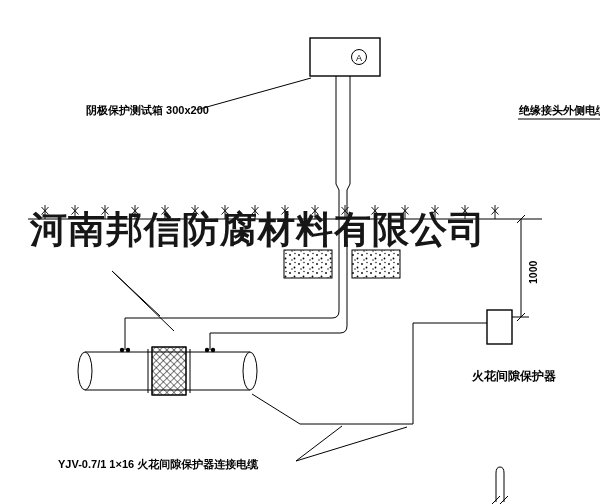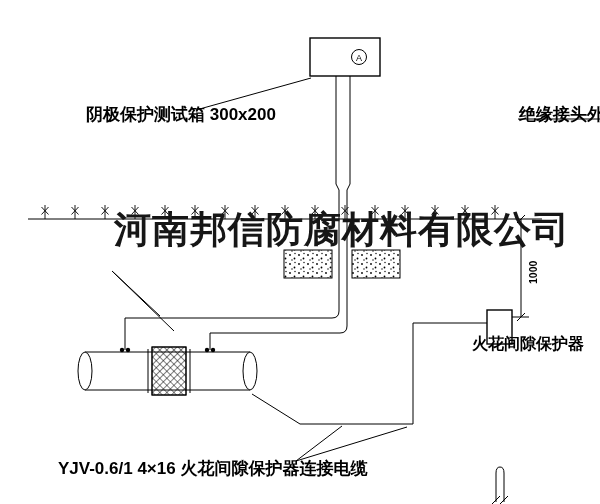--- a/index.html
+++ b/index.html
@@ -1,20 +1,20 @@
 <!DOCTYPE html>
 <html><head>
 <meta charset="utf-8">
 <style>
   html,body{margin:0;padding:0;background:#fff}
   #stage{position:relative;width:600px;height:504px;background:#ffffff;overflow:hidden;
          font-family:"Liberation Sans","DejaVu Sans",sans-serif}
   svg{position:absolute;left:0;top:0;z-index:1}
-  .lbl{position:absolute;color:#000;font-size:17px;font-weight:bold;white-space:nowrap;z-index:6}
-  #watermark{position:absolute;left:30px;top:205px;width:540px;text-align:right;
+  .lbl{position:absolute;color:#000;font-size:11px;font-weight:bold;white-space:nowrap;z-index:6}
+  #watermark{position:absolute;left:30px;top:205px;width:540px;text-align:left;
              font-family:"Liberation Serif","DejaVu Serif",serif;font-weight:bold;
              font-size:37px;letter-spacing:1px;color:#161616;z-index:5;white-space:nowrap}
   #dim-label{transform:rotate(-90deg);transform-origin:0 0;font-size:10.5px}
 </style>
 </head>
 <body>
 
 <div id="stage">
 
   <svg width="600" height="504" viewBox="0 0 600 504">
@@ -154,18 +154,18 @@
     <text x="359" y="60.5" text-anchor="middle" font-size="9" fill="#000">A</text>
   </svg>
 
   <span class="lbl" style="left:86px;top:103px">阴极保护测试箱 300x200</span>
 
   <span class="lbl" style="left:519px;top:103px">绝缘接头外侧电缆</span>
 
 
   <span class="lbl" id="dim-label" style="left:527px;top:284px">1000</span>
 
-  <span class="lbl" style="left:472px;top:334px;font-size:16px">火花间隙保护器</span>
+  <span class="lbl" style="left:472px;top:368px;font-size:12px">火花间隙保护器</span>
 
-  <span class="lbl" style="left:58px;top:457px">YJV-0.6/1 4×16  火花间隙保护器连接电缆</span>
+  <span class="lbl" style="left:58px;top:457px">YJV-0.7/1 1×16  火花间隙保护器连接电缆</span>
 
   <div id="watermark">河南邦信防腐材料有限公司</div>
 </div>
 
 </body></html>

